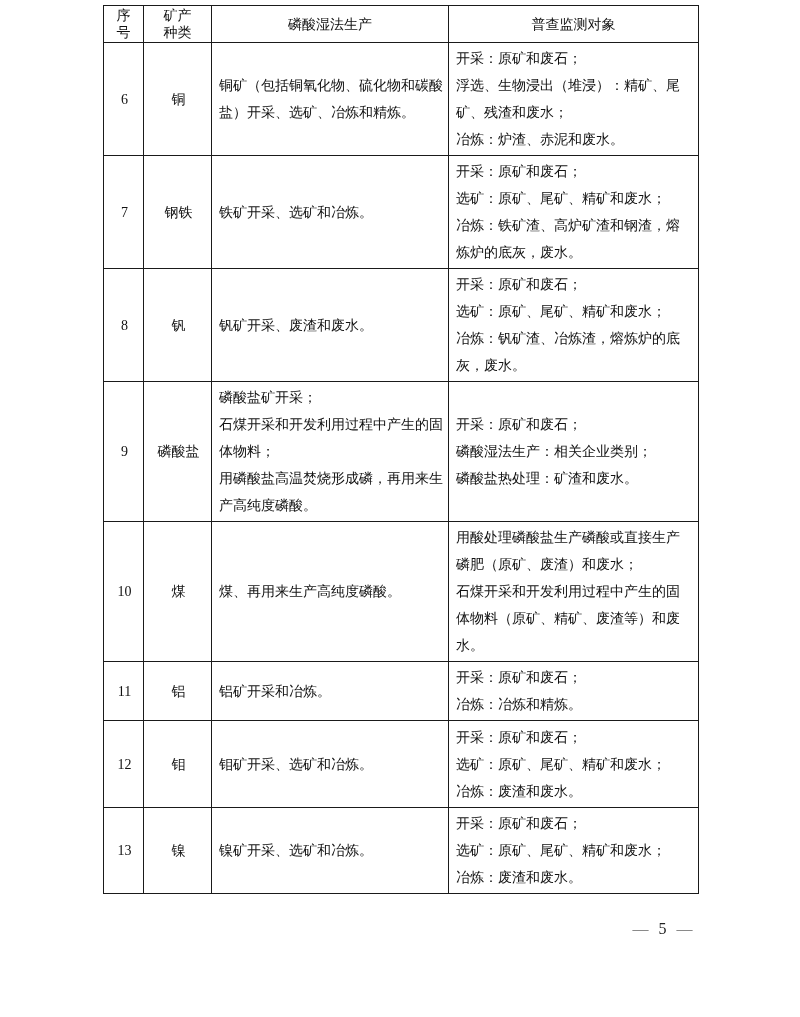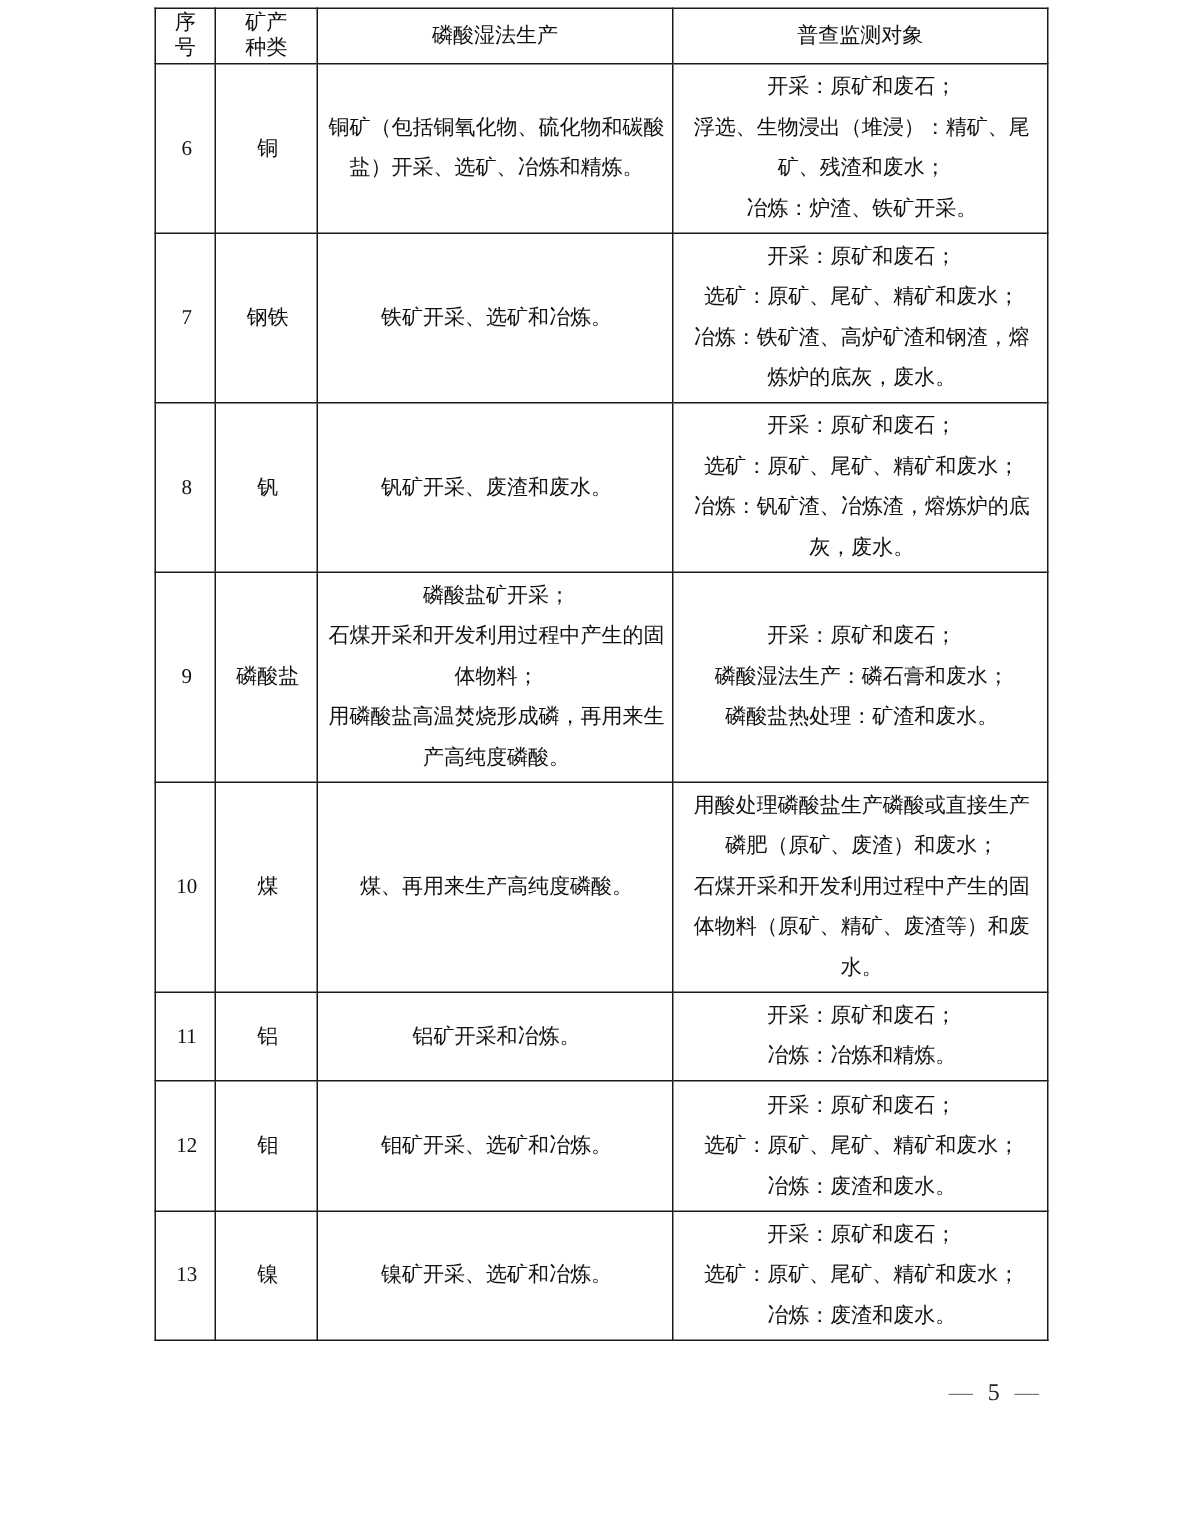--- a/index.html
+++ b/index.html
@@ -31,21 +31,21 @@
     font-size:14px;
   }
   td.c-no, td.c-type{
     text-align:center;
     line-height:27px;
     padding:2px 2px;
   }
   td.c-ent{padding:2px 6px 2px 7px;}
   td.c-ent .line, td.c-mon .line{
     line-height:27px;
-    text-align:center;
+    text-align:left;
   }
   .footer{
     position:absolute;left:615px;top:920px;width:95px;
     font-size:16px;
     display:flex;align-items:center;justify-content:center;gap:10px;
   }
   .footer .dash{color:#777;letter-spacing:0;}
   .footer .num{color:#222;font-size:16px;}
 </style>
 </head>
@@ -77,21 +77,21 @@
           </td>
           <td class="c-type">
             <div class="line">铜</div>
           </td>
           <td class="c-ent">
             <div class="line">铜矿（包括铜氧化物、硫化物和碳酸盐）开采、选矿、冶炼和精炼。</div>
           </td>
           <td class="c-mon">
             <div class="line">开采：原矿和废石；</div>
             <div class="line">浮选、生物浸出（堆浸）：精矿、尾矿、残渣和废水；</div>
-            <div class="line">冶炼：炉渣、铁矿开采。</div>
+            <div class="line">冶炼：炉渣、赤泥和废水。</div>
           </td>
         </tr>
         <tr style="height: 110px;">
           <td class="c-no">
             <div class="line">7</div>
           </td>
           <td class="c-type">
             <div class="line">钢铁</div>
           </td>
           <td class="c-ent">
@@ -126,21 +126,21 @@
           <td class="c-type">
             <div class="line">磷酸盐</div>
           </td>
           <td class="c-ent">
             <div class="line">磷酸盐矿开采；</div>
             <div class="line">石煤开采和开发利用过程中产生的固体物料；</div>
             <div class="line">用磷酸盐高温焚烧形成磷，再用来生产高纯度磷酸。</div>
           </td>
           <td class="c-mon">
             <div class="line">开采：原矿和废石；</div>
-            <div class="line">磷酸湿法生产：磷石膏和废水；</div>
+            <div class="line">磷酸湿法生产：相关企业类别；</div>
             <div class="line">磷酸盐热处理：矿渣和废水。</div>
           </td>
         </tr>
         <tr style="height: 107px;">
           <td class="c-no">
             <div class="line">10</div>
           </td>
           <td class="c-type">
             <div class="line">煤</div>
           </td>

